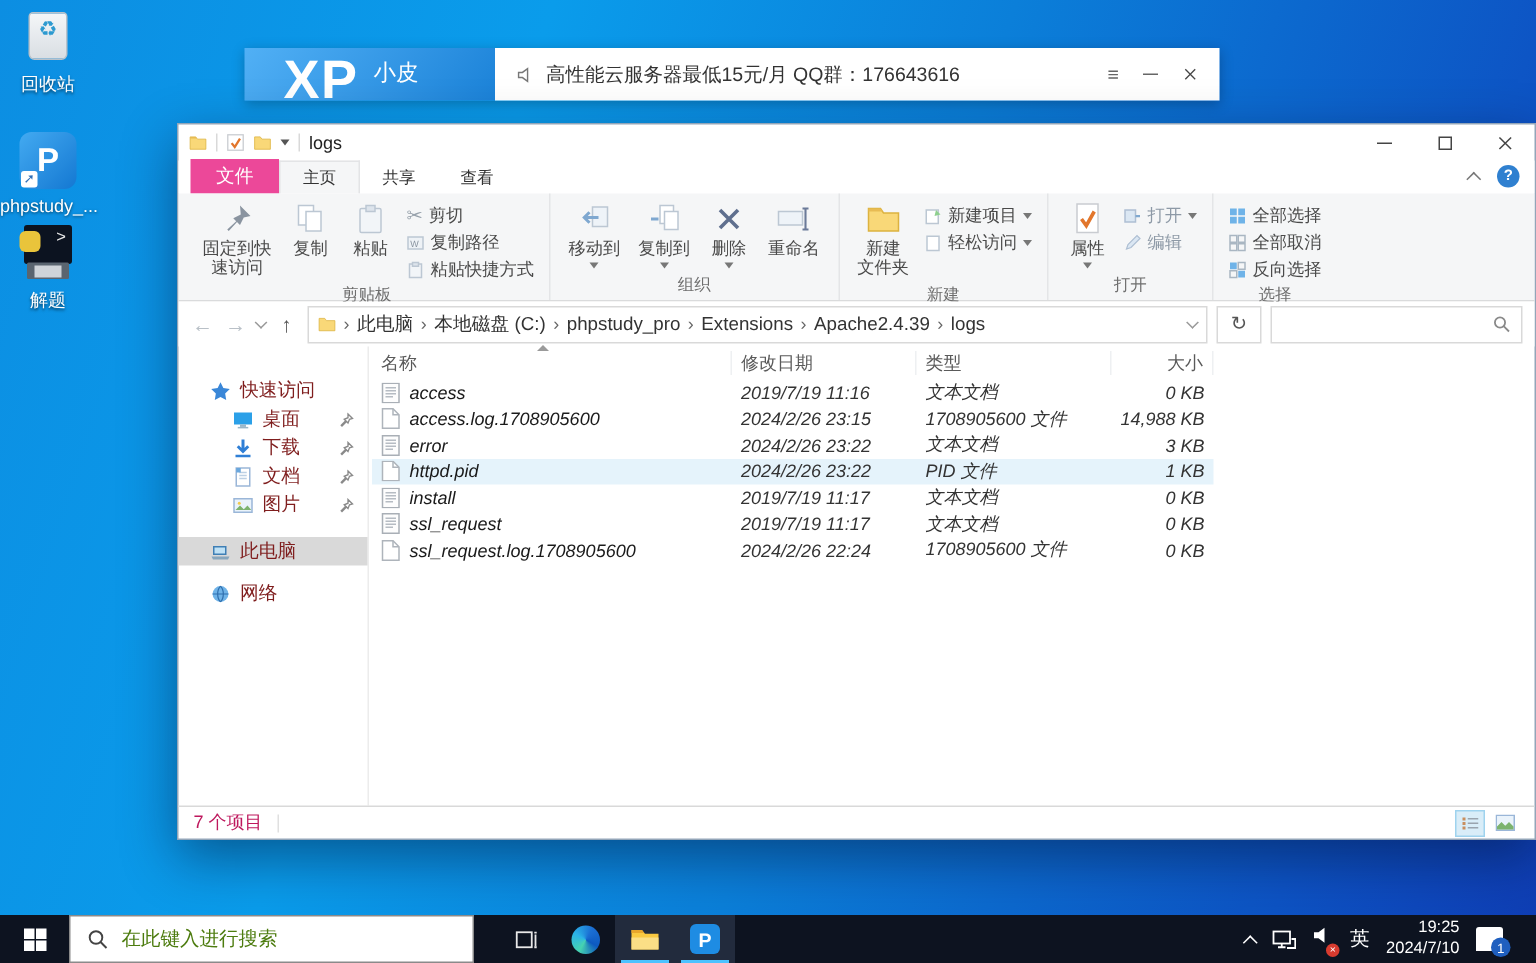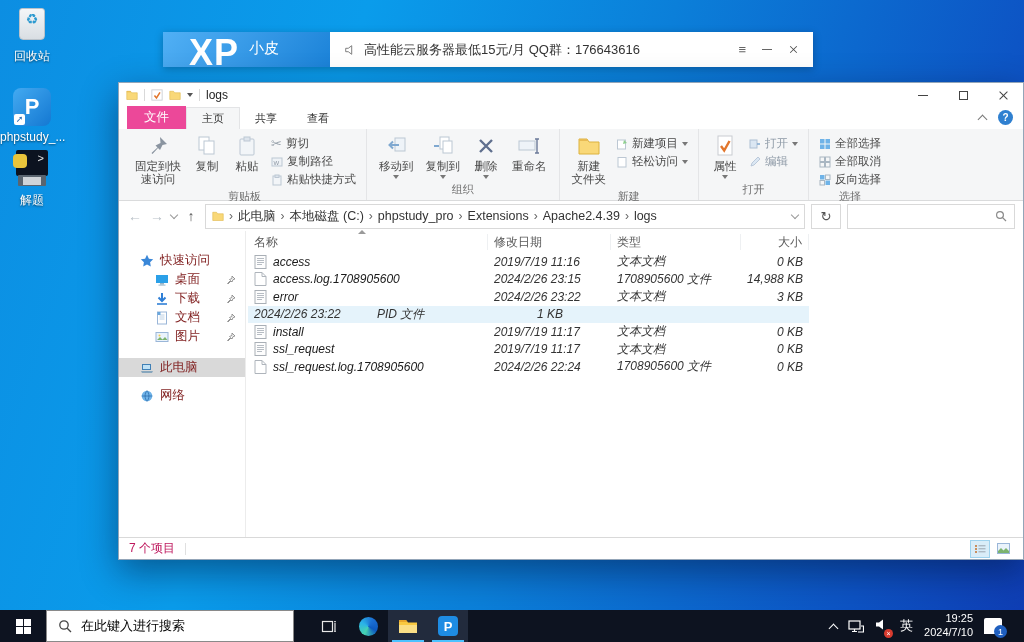--- a/index.html
+++ b/index.html
@@ -109,21 +109,21 @@
   .st-sep { width:1px; height:12px; background:#e0e0e0; margin-left:10px; }
   .viewtoggles { margin-left:auto; display:flex; gap:3px; }
   .vt { width:20px; height:18px; display:flex; align-items:center; justify-content:center; }
   .vt.sel { background:#d9edf8; border:1px solid #9fd3ee; }
 
   
   .taskbar { position:absolute; left:0; bottom:0; width:1024px; height:32px; background:#0d1320; display:flex; align-items:stretch; }
   .tstart { width:46px; display:flex; align-items:center; justify-content:center; }
   .winlogo { width:15px; height:15px; display:grid; grid-template-columns:7px 7px; grid-template-rows:7px 7px; gap:1px; }
   .winlogo i { background:#fff; }
-  .tsearch { width:248px; background:#fff; border:1px solid #8a8a8a; display:flex; align-items:center; gap:9px; padding:0 11px; font-size:13px; color:#000000; }
+  .tsearch { width:270px; background:#fff; border:1px solid #8a8a8a; display:flex; align-items:center; gap:9px; padding:0 11px; font-size:13px; color:#4d7c0f; }
   .tbtn { width:40px; display:flex; align-items:center; justify-content:center; position:relative; }
   .tbtn.active { background:#222b3d; }
   .tbtn.active::after { content:""; position:absolute; left:4px; right:4px; bottom:0; height:2px; background:#4cc2ff; }
   .edge { width:19px; height:19px; border-radius:50%; background:conic-gradient(from 210deg,#46d3b0,#2bb3e8,#1b6fd4,#0d59c0,#46d3b0); }
   .pbadge { width:20px; height:20px; border-radius:4px; background:#1e8ce3; color:#fff; font-weight:bold; font-size:13px; display:flex; align-items:center; justify-content:center; }
   .tray { margin-left:auto; display:flex; align-items:center; gap:11px; color:#fff; padding-right:6px; }
   .tray .chev-up { border-color:#fff; margin-top:4px; }
   .lang { font-size:13px; }
   .clock { font-size:11px; text-align:right; line-height:1.25; }
   .notif { position:relative; width:18px; height:16px; }
@@ -540,20 +540,27 @@
                   <rect x="1" y=".5" width="11" height="13" fill="#fdfdfd" stroke="#a9afb6"></rect>
                   <path d="M3 3.5h7M3 5.5h7M3 7.5h7M3 9.5h5" stroke="#b6bcc3"></path>
                 </svg>
                 <span>error</span>
               </div>
             <div class="c-date">2024/2/26 23:22</div>
               <div class="c-type">文本文档</div>
               <div class="c-size">3 KB</div>
           </div>
           <div class="row hl">
+            <div class="c-name">
+                <svg width="13" height="14" viewBox="0 0 13 14">
+                  <path d="M1 .5h7l4 4v9H1z" fill="#fff" stroke="#aeb4bb"></path>
+                  <path d="M8 .5v4h4" fill="none" stroke="#aeb4bb"></path>
+                </svg>
+                <span>httpd.pid</span>
+              </div>
             <div class="c-date">2024/2/26 23:22</div>
               <div class="c-type">PID 文件</div>
               <div class="c-size">1 KB</div>
           </div>
           <div class="row">
             <div class="c-name">
                 <svg width="13" height="14" viewBox="0 0 13 14">
                   <rect x="1" y=".5" width="11" height="13" fill="#fdfdfd" stroke="#a9afb6"></rect>
                   <path d="M3 3.5h7M3 5.5h7M3 7.5h7M3 9.5h5" stroke="#b6bcc3"></path>
                 </svg>

